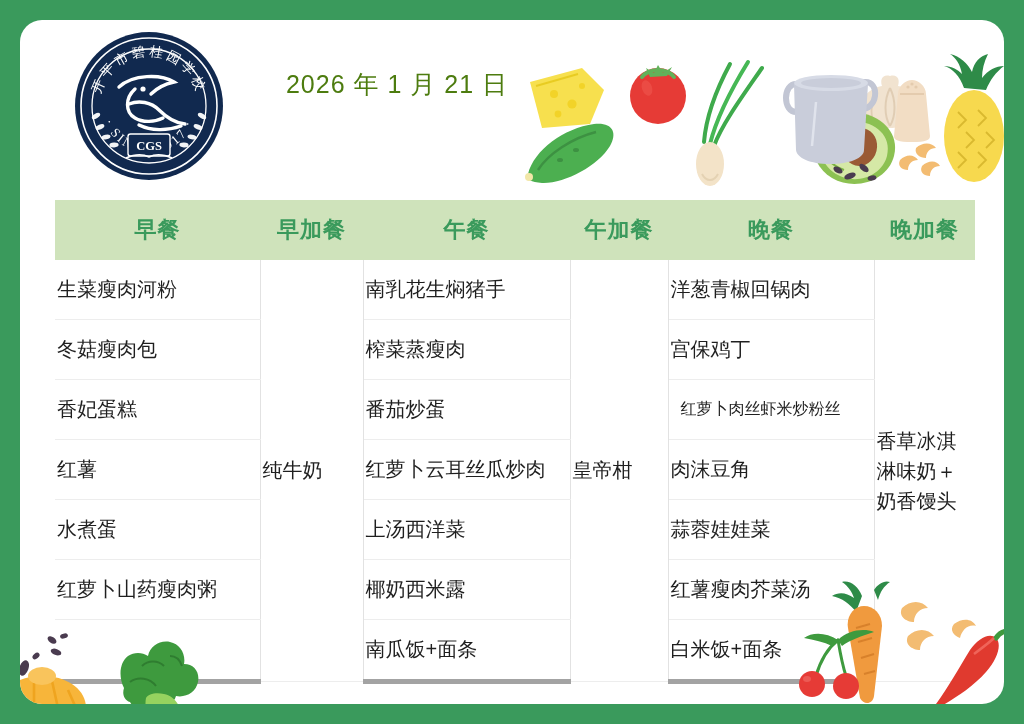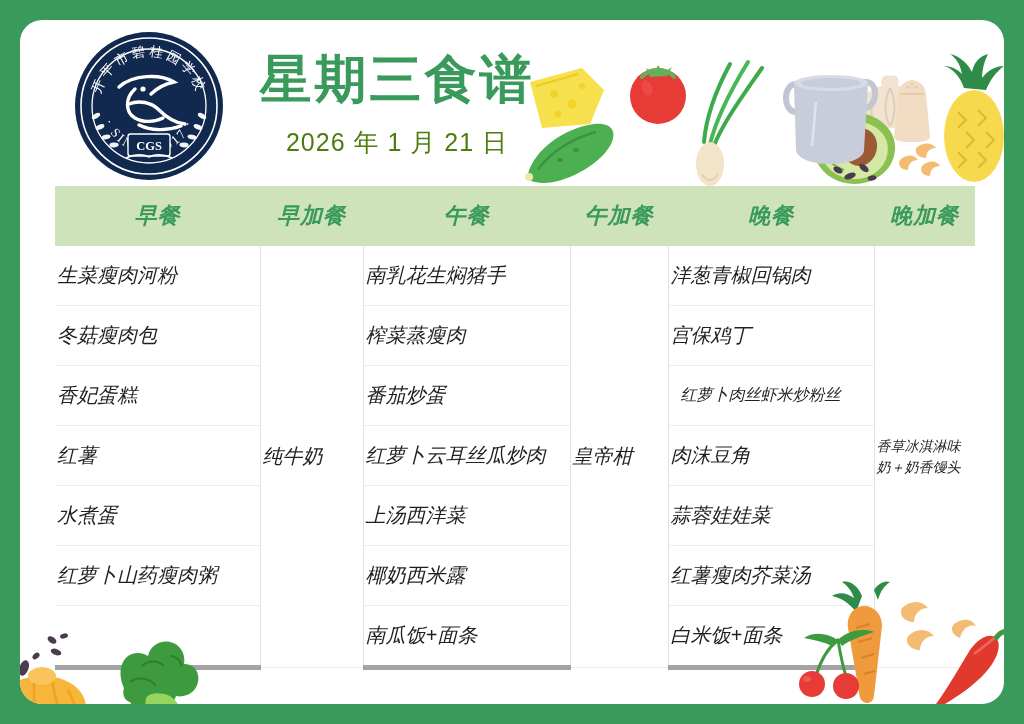--- a/index.html
+++ b/index.html
@@ -80,25 +80,24 @@
     top: 26px;
     width: 484px;
     height: 142px;
   }
   #header-art svg { display: block; }
 
   
   #menu-table {
     position: absolute;
     left: 35px;
-    top: 166px;
+    top: 180px;
     width: 920px;
     border-collapse: collapse;
     table-layout: fixed;
-    font-style: italic;
   }
   #menu-table col.c-breakfast  { width: 205px; }
   #menu-table col.c-am-snack   { width: 103px; }
   #menu-table col.c-lunch      { width: 207px; }
   #menu-table col.c-pm-snack   { width: 98px;  }
   #menu-table col.c-dinner     { width: 206px; }
   #menu-table col.c-night      { width: 101px; }
 
   #menu-table thead th {
     background: #cfe3bb;
@@ -120,21 +119,21 @@
     color: #1f1f1f;
     border-right: 1px solid #e2e2e2;
     border-bottom: 1px solid #ededed;
     padding: 0 2px;
     background: transparent;
   }
   #menu-table tbody tr:last-child td { border-bottom: 5px solid #a3a3a3; }
   #menu-table tbody td.last-col { border-right: none; }
   #menu-table tbody td.small-text { font-size: 16px; padding-left: 12px; }
   #menu-table tbody td.stacked {
-    font-size: 14px;
+    font-size: 20px;
     line-height: 1.5;
     word-break: break-all;
   }
 
   
   #art-bottom-left {
     position: absolute;
     left: -22px;
     bottom: -4px;
     width: 240px;
@@ -198,21 +197,20 @@
 
           <g>
             <rect x="55" y="104" width="42" height="22" rx="2.5" fill="#11294f" stroke="#ffffff" stroke-width="1.4"></rect>
             <text x="76" y="120" font-size="12.5" font-weight="bold" fill="#ffffff" text-anchor="middle" font-family="'Liberation Serif',serif">CGS</text>
             <path d="M53 128 C 62 124, 70 124, 76 127 C 82 124, 90 124, 99 128" fill="none" stroke="#ffffff" stroke-width="1.5"></path>
           </g>
         </svg>
       </div>
 
       <div id="title-block">
-        <div id="poster-title">星期三食谱</div>
         <div id="poster-date">2026 年 1 月 21 日</div>
       </div>
 
       <div id="header-art">
         <svg width="484" height="142" viewBox="0 0 484 142" xmlns="http://www.w3.org/2000/svg">
 
           <g>
             <path d="M10 36 L62 22 L84 44 L70 78 L22 82 Z" fill="#f7e04e"></path>
             <circle cx="34" cy="48" r="4" fill="#f2d328"></circle>
             <circle cx="52" cy="58" r="4.6" fill="#f2d328"></circle>

